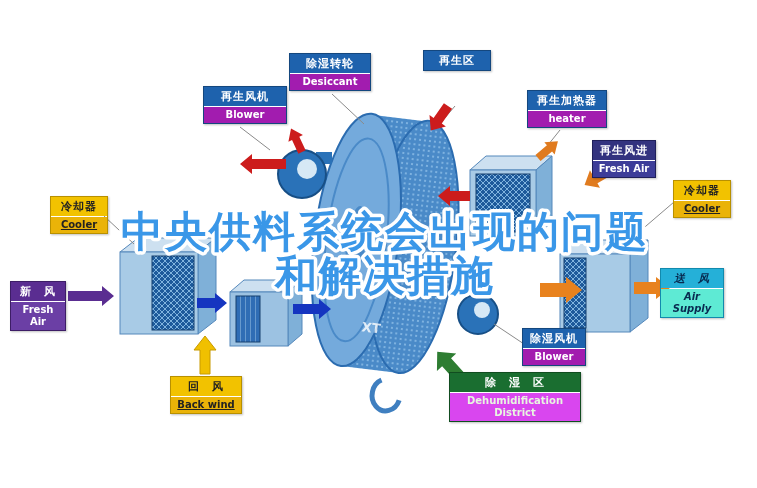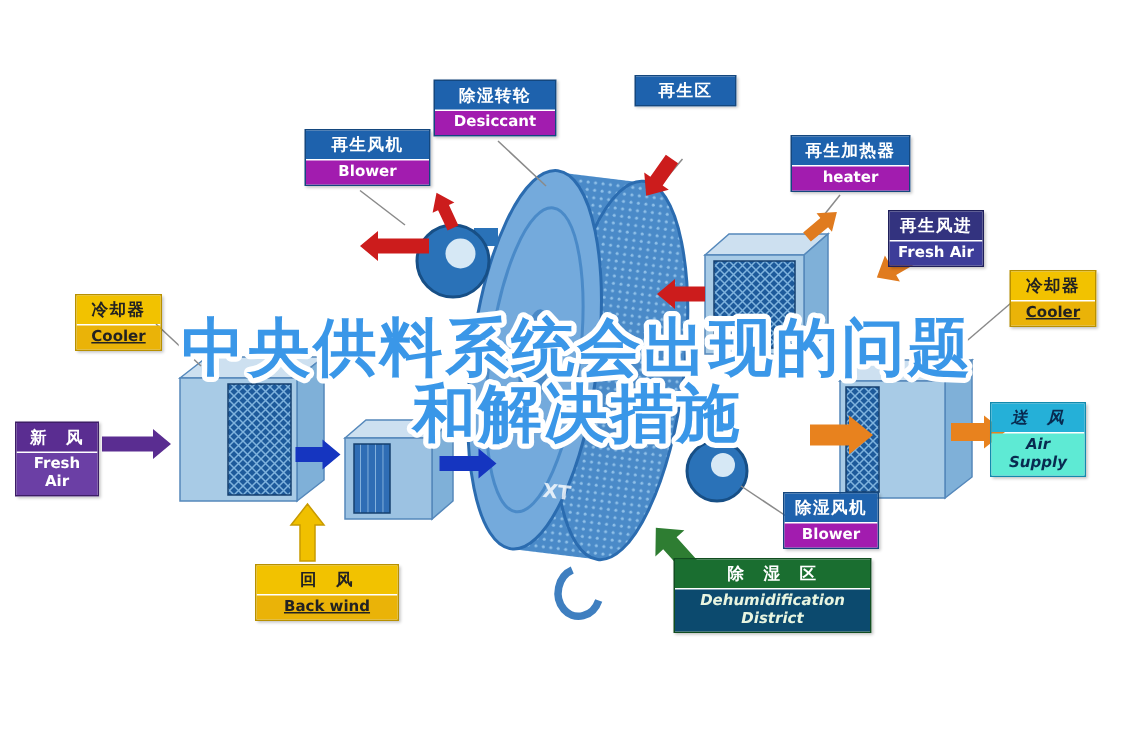--- a/index.html
+++ b/index.html
@@ -31,21 +31,21 @@
 
   .scheme-purple .zh { background:#5a2d91; color:#fff; }
   .scheme-purple .en { background:#6b3fa5; color:#fff; }
   .scheme-purple     { border:1px solid #3d1d66; }
 
   .scheme-cyan .zh { background:#25b0d8; color:#082a50; }
   .scheme-cyan .en { background:#5eead4; color:#082a50; }
   .scheme-cyan     { border:1px solid #128aad; }
 
   .scheme-green .zh { background:#1a6e30; color:#fff; }
-  .scheme-green .en { background:#0c4a6e; color:#e8f5e0;font-style:italic; }
+  .scheme-green .en { background:#d946ef; color:#e8f5e0; }
   .scheme-green    { border:1px solid #114d20; }
 
   
   .title-svg { pointer-events:none; }
   .title-text { font-family:"DejaVu Sans", sans-serif; font-size:42px; font-weight:bold;
                 fill:#3a97e8; stroke:#ffffff; stroke-width:7px; paint-order:stroke;
                 stroke-linejoin:round; text-anchor:middle; letter-spacing:2px; }
   .watermark-text { font-size:13px; fill:#ffffff; opacity:.8; font-weight:bold; }
 </style>
 </head>
@@ -190,21 +190,21 @@
   <div class="lbl scheme-purple" style="left:10px; top:281px; width:56px;">
     <div class="zh">新　风</div>
     <div class="en">Fresh Air</div>
   </div>
 
   <div class="lbl scheme-cyan" style="left:660px; top:268px; width:64px;font-style:italic;">
     <div class="zh">送　风</div>
     <div class="en">Air Supply</div>
   </div>
 
-  <div class="lbl scheme-yellow" style="left:170px; top:376px; width:96px;">
+  <div class="lbl scheme-yellow" style="left:170px; top:376px; width:72px;">
     <div class="zh">回　风</div>
     <div class="en">Back wind</div>
   </div>
 
   <div class="lbl scheme-blue" style="left:502px; top:328px; width:64px;margin-left:20px;">
     <div class="zh">除湿风机</div>
     <div class="en">Blower</div>
   </div>
 
   <div class="lbl scheme-green" style="left:449px; top:372px; width:132px;">

